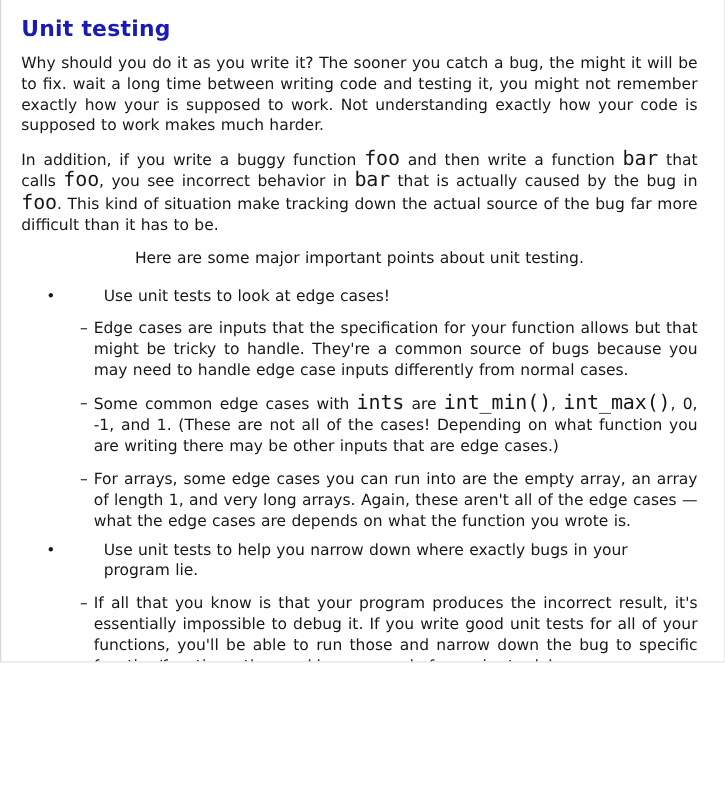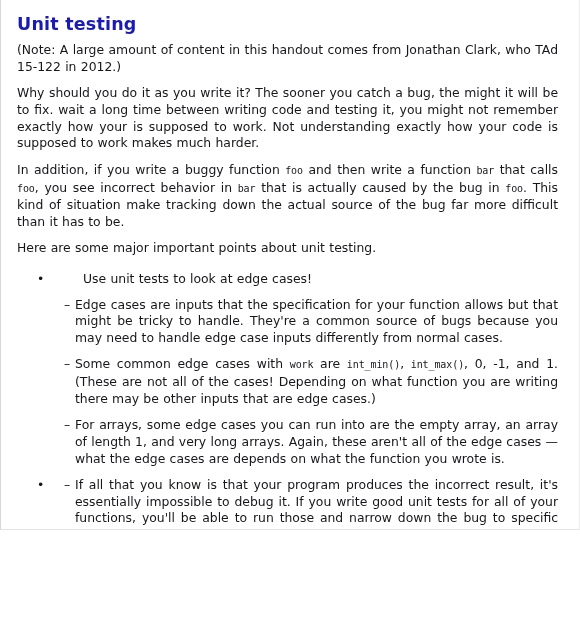--- a/index.html
+++ b/index.html
@@ -48,26 +48,26 @@
     font-size: 12.4px;
     line-height: 16.8px;
     color: #16161c;
     text-align: justify;
     text-justify: inter-word;
     word-spacing: 0.35px;
     hyphens: manual;
   }
 
   p.para.nojust {
-    text-align: left;
+    text-align: center;
   }
 
   code, .mono {
     font-family: "DejaVu Sans Mono", monospace;
-    font-size: 10px;
+    font-size: 16px;
     letter-spacing: -0.1px;
     color: #16161c;
   }
 
   ul.level1 {
     list-style: none;
     margin: 0;
     padding: 0;
   }
 
@@ -132,51 +132,51 @@
 </style>
 </head>
 <body>
 
 <div id="page">
   <div id="content">
 
     <h1 class="doc-title">Unit testing</h1>
 
     <div>
-      <p class="para">(Note: A large amount of content in this handout comes from Jonathan Clark, who TAd 15-122 in 2012.)</p>
       <p class="para">Why should you do it as you write it?  The sooner you catch a bug, the might it will be to fix. wait a long time between writing code and testing it, you might not remember exactly how your is supposed to work.  Not understanding exactly how your code is supposed to work makes much harder.</p>
       <p class="para">In addition, if you write a buggy function <code>foo</code> and then write a function <code>bar</code> that calls <code>foo</code>, you see incorrect behavior in <code>bar</code> that is actually caused by the bug in <code>foo</code>.  This kind of situation make tracking down the actual source of the bug far more difficult than it has to be.</p>
       <p class="para nojust">Here are some major important points about unit testing.</p>
     </div>
 
     <div class="sep-gap"></div>
 
     <ul class="level1">
 
       <li class="bullet-item">
         <span class="bullet-marker">•</span>
         <span class="item-text nojust">Use unit tests to look at edge cases!</span>
         <ul class="level2">
           <li class="subbullet-item">
             <span class="dash-marker">–</span>
             <span class="item-text">Edge cases are inputs that the specification for your function allows but that might be tricky to handle.  They're a common source of bugs because you may need to handle edge case inputs differently from normal cases.</span>
           </li>
           <li class="subbullet-item">
             <span class="dash-marker">–</span>
-            <span class="item-text">Some common edge cases with <code>work</code> are <code>int_min()</code>, <code>int_max()</code>, 0, -1, and 1.  (These are not all of the cases! Depending on what function you are writing there may be other inputs that are edge cases.)</span>
+            <span class="item-text">Some common edge cases with <code>ints</code> are <code>int_min()</code>, <code>int_max()</code>, 0, -1, and 1.  (These are not all of the cases! Depending on what function you are writing there may be other inputs that are edge cases.)</span>
           </li>
           <li class="subbullet-item">
             <span class="dash-marker">–</span>
             <span class="item-text">For arrays, some edge cases you can run into are the empty array, an array of length 1, and very long arrays.  Again, these aren't all of the edge cases — what the edge cases are depends on what the function you wrote is.</span>
           </li>
         </ul>
       </li>
 
       <li class="bullet-item">
         <span class="bullet-marker">•</span>
+        <span class="item-text nojust">Use unit tests to help you narrow down where exactly bugs in your program lie.</span>
         <ul class="level2">
           <li class="subbullet-item">
             <span class="dash-marker">–</span>
             <span class="item-text">If all that you know is that your program produces the incorrect result, it's essentially impossible to debug it.  If you write good unit tests for all of your functions, you'll be able to run those and narrow down the bug to specific function/functions, thus making your code far easier to debug.</span>
           </li>
         </ul>
       </li>
 
     </ul>
 

